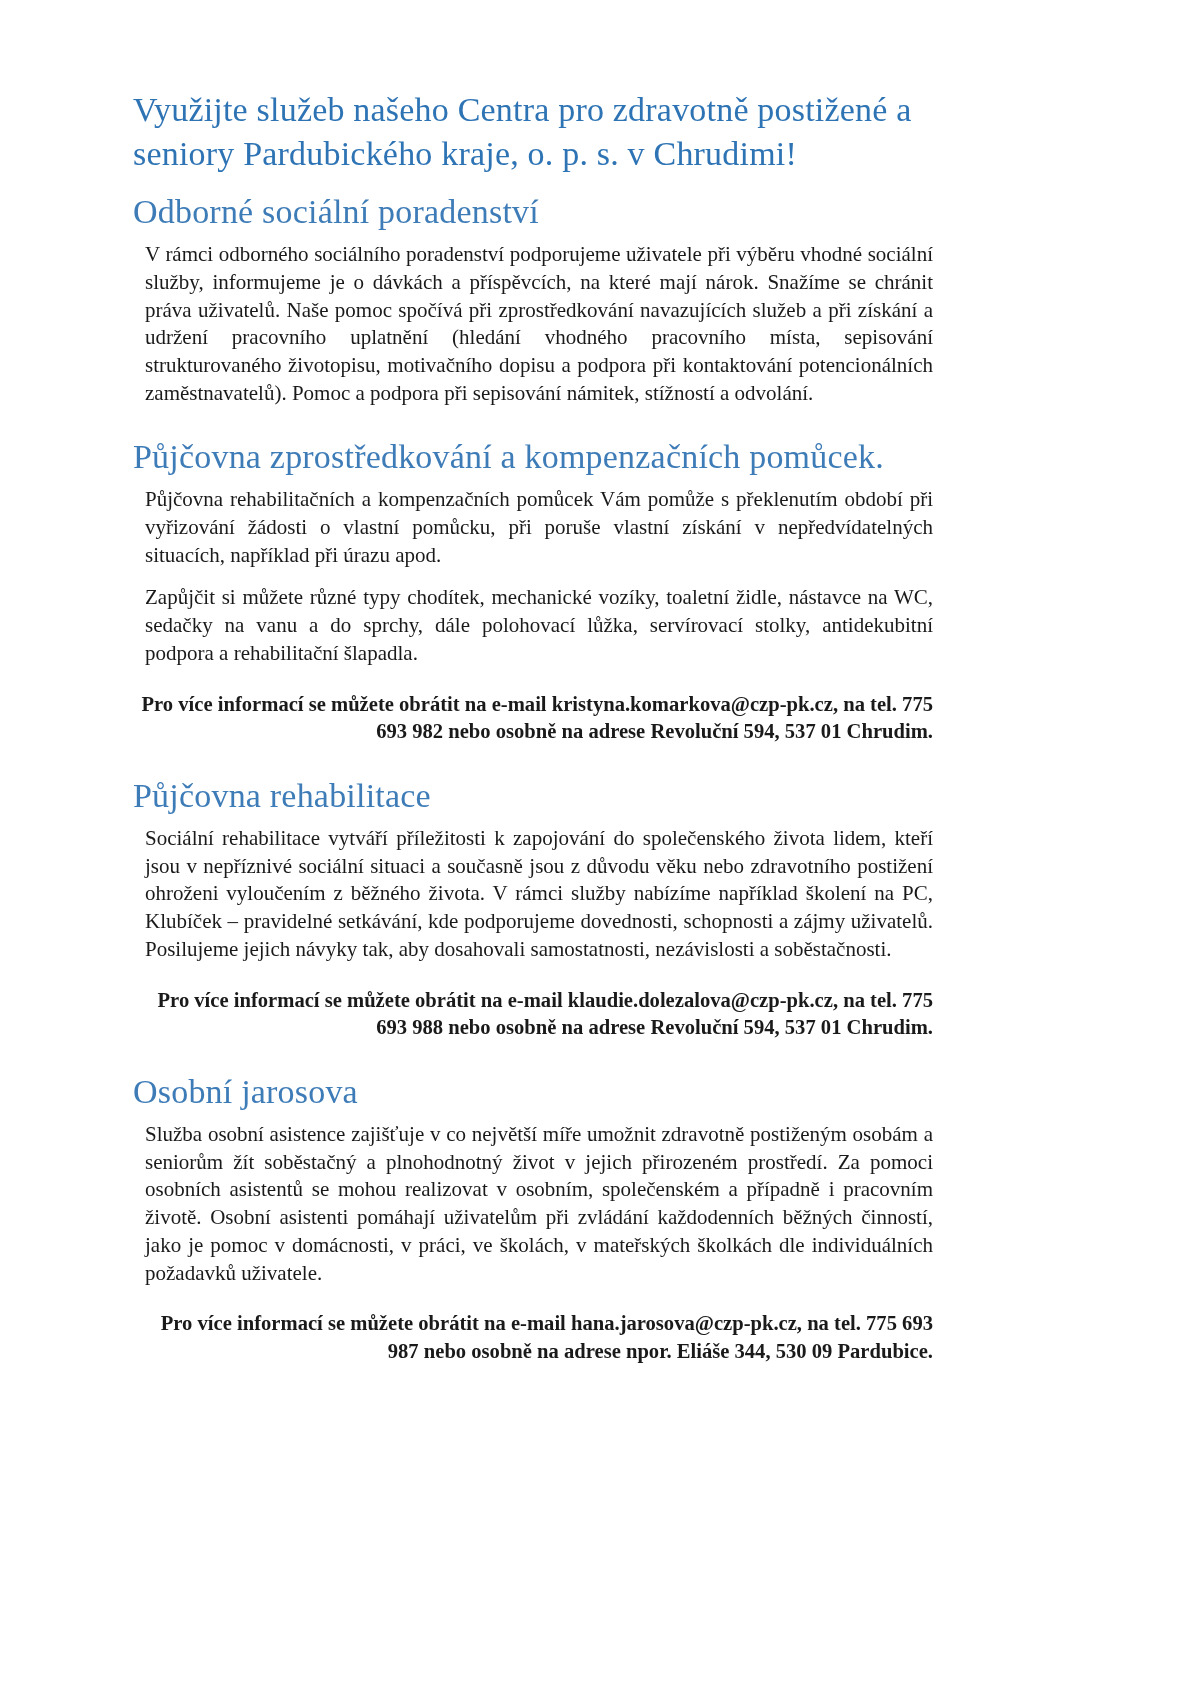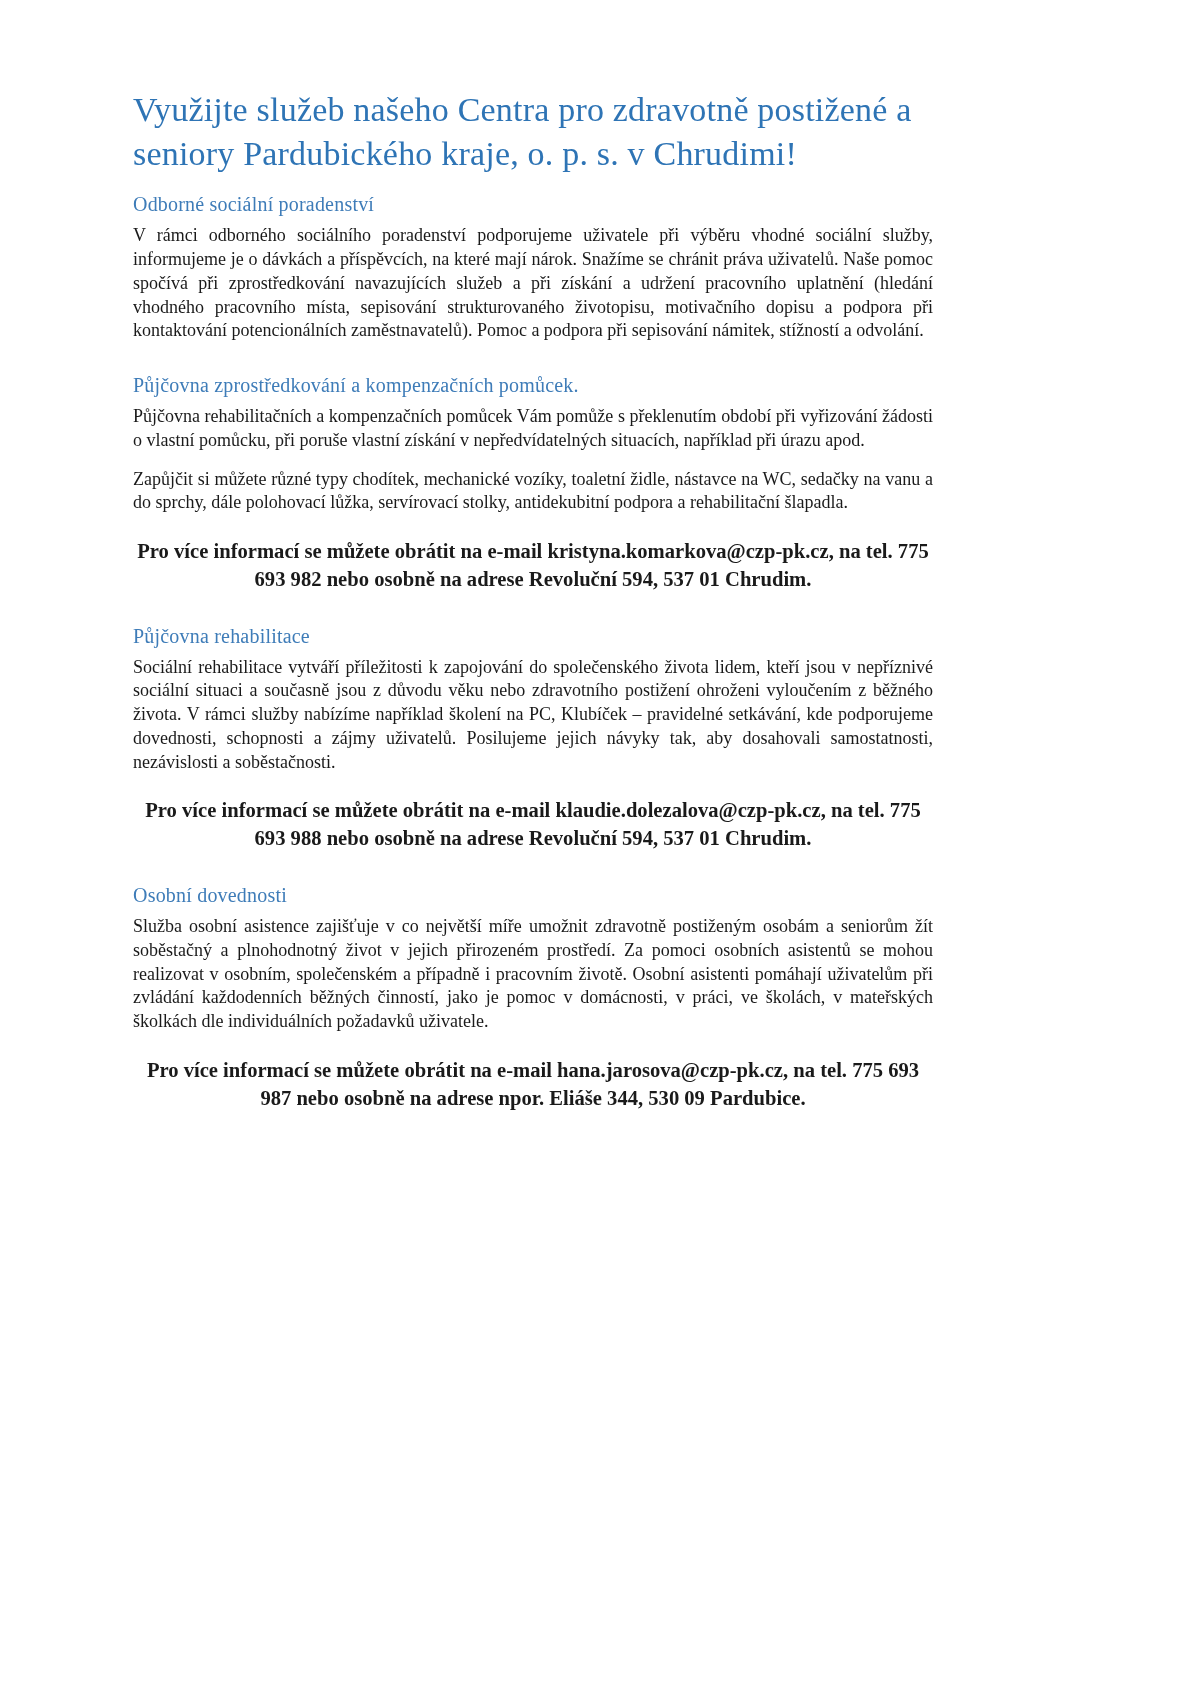--- a/index.html
+++ b/index.html
@@ -23,43 +23,43 @@
   }
   .doc-title {
     font-size: 34px;
     line-height: 1.3;
     font-weight: normal;
     color: var(--title-color, #2E74B5);
     margin: 0 0 14px 0;
     letter-spacing: 0.2px;
   }
   h2.section-heading {
-    font-size: 20px;
+    font-size: 34px;
     line-height: 1.2;
     font-weight: normal;
     color: var(--heading-color, #3E7CB8);
     margin: 30px 0 8px 0;
     letter-spacing: 0.2px;
   }
   section.first h2.section-heading {
     margin-top: 16px;
   }
   p.body-par {
-    font-size: 18px;
+    font-size: 21px;
     line-height: 1.32;
-    margin: 0 0 15px 0;
+    margin: 0 0 15px 12px;
     text-align: justify;
     text-justify: inter-word;
   }
   p.contact-par {
     font-size: 20.6px;
     line-height: 1.35;
     margin: 23px 0 15px 0;
     font-weight: bold;
-    text-align: center;
+    text-align: right;
   }
 </style>
 </head>
 <body>
 
 <div class="page">
 
   <h1 class="doc-title">Využijte služeb našeho Centra pro zdravotně postižené a seniory Pardubického kraje, o. p. s. v Chrudimi!</h1>
 
   <section class="first">
@@ -74,18 +74,18 @@
     <p class="contact-par">Pro více informací se můžete obrátit na e-mail kristyna.komarkova@czp-pk.cz, na tel. 775 693 982 nebo osobně na adrese Revoluční 594, 537 01 Chrudim.</p>
   </section>
 
   <section>
     <h2 class="section-heading">Půjčovna rehabilitace</h2>
     <p class="body-par">Sociální rehabilitace vytváří příležitosti k zapojování do společenského života lidem, kteří jsou v nepříznivé sociální situaci a současně jsou z důvodu věku nebo zdravotního postižení ohroženi vyloučením z běžného života. V rámci služby nabízíme například školení na PC, Klubíček – pravidelné setkávání, kde podporujeme dovednosti, schopnosti a zájmy uživatelů. Posilujeme jejich návyky tak, aby dosahovali samostatnosti, nezávislosti a soběstačnosti.</p>
     <p class="contact-par">Pro více informací se můžete obrátit na e-mail klaudie.dolezalova@czp-pk.cz, na tel. 775 693 988 nebo osobně na adrese Revoluční 594, 537 01 Chrudim.</p>
   </section>
 
   <section>
-    <h2 class="section-heading">Osobní dovednosti</h2>
+    <h2 class="section-heading">Osobní jarosova</h2>
     <p class="body-par">Služba osobní asistence zajišťuje v co největší míře umožnit zdravotně postiženým osobám a seniorům žít soběstačný a plnohodnotný život v jejich přirozeném prostředí. Za pomoci osobních asistentů se mohou realizovat v osobním, společenském a případně i pracovním životě. Osobní asistenti pomáhají uživatelům při zvládání každodenních běžných činností, jako je pomoc v domácnosti, v práci, ve školách, v mateřských školkách dle individuálních požadavků uživatele.</p>
     <p class="contact-par">Pro více informací se můžete obrátit na e-mail hana.jarosova@czp-pk.cz, na tel. 775 693 987 nebo osobně na adrese npor. Eliáše 344, 530 09 Pardubice.</p>
   </section>
 
 </div>
 
 </body></html>

